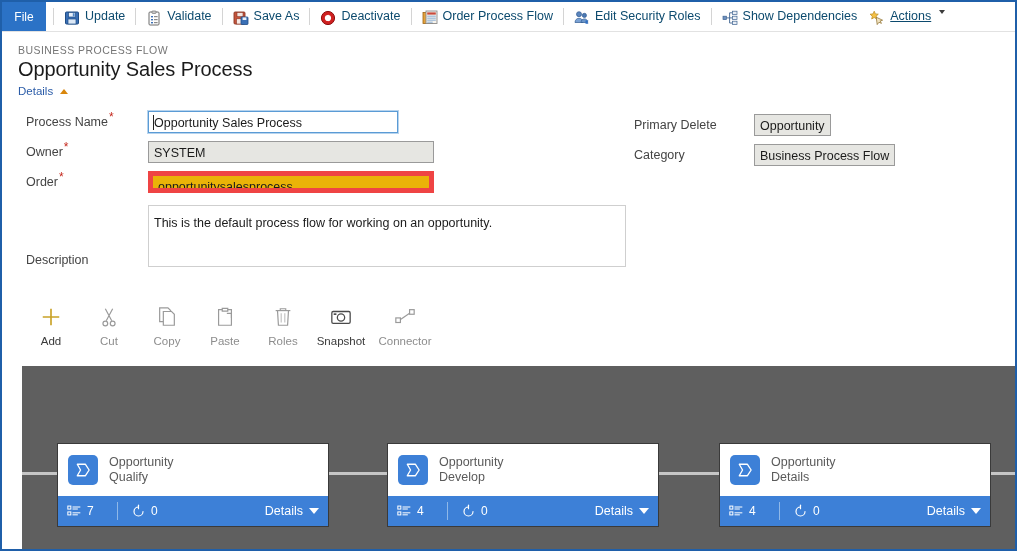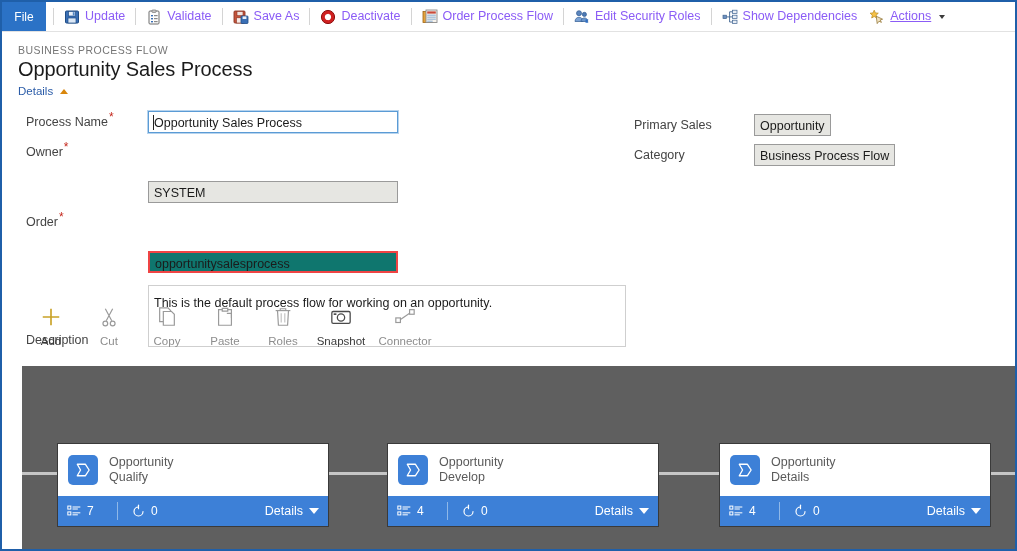--- a/index.html
+++ b/index.html
@@ -38,25 +38,24 @@
     user-select: none;
   }
   .cmd-sep {
     width: 1px;
     background: #d4d4d4;
     margin: 6px 7px 6px 7px;
     flex: 0 0 1px;
   }
   .cmd-item {
     display: flex;
-    align-items: center;
     gap: 5px;
-    padding: 0 3px;
+    padding: 8px 3px;
     font-size: 12.5px;
-    color: #8b5cf6;
+    color: #0c4a6e;
     cursor: pointer;
     white-space: nowrap;
   }
   .cmd-item .lbl { line-height: 1; }
   .cmd-ico { width: 16px; height: 16px; display: block; flex: 0 0 16px; }
   .caret-dn {
     width: 0; height: 0;
     border-left: 3.5px solid transparent;
     border-right: 3.5px solid transparent;
     border-top: 4px solid #3b3b3b;
@@ -128,41 +127,41 @@
   .fld {
     height: 22px;
     font-size: 12.5px;
     color: #1b1b1b;
     padding: 2px 5px;
     line-height: 18px;
     white-space: nowrap;
     overflow: hidden;
   }
   .fld-w { width: 250px; }
-  .fld-r { width: 250px; margin-top: 40px; }
+  .fld-r { width: 286px; }
   .fld-focus {
     background: #ffffff;
     border: 1px solid #5b9bd5;
     outline: 1px solid #b7d4ee;
     position: relative;
   }
   .fld-focus::before {
     content: "";
     position: absolute;
     left: 4px; top: 3px;
     width: 1px; height: 15px;
     background: #222;
   }
   .fld-ro {
     background: #e6e6e2;
     border: 1px solid #9a9a9a;
   }
   .fld-plain {
-    background: #0f766e;
-    border: 2px solid #ef4444;
+    background: #eab308;
+    border: 5px solid #ef4444;
   }
   .desc-row { display: flex; align-items: flex-end; margin-top: 12px; }
   .desc-box {
     width: 856px;
     height: 62px;
     background: #ffffff;
     border: 1px solid #cfcfcf;
     font-size: 12.5px;
     color: #1b1b1b;
     padding: 9px 5px;
@@ -436,21 +435,21 @@
       </div>
 
       <div class="desc-row">
         <div class="flabel">Description</div>
         <div class="desc-box">This is the default process flow for working on an opportunity.</div>
       </div>
     </div>
 
     <div class="col-right">
       <div class="frow">
-        <div class="flabel" style="width:120px;flex:0 0 120px">Primary Sales</div>
+        <div class="flabel" style="width:120px;flex:0 0 120px">Primary Delete</div>
         <div class="fld fld-ro">Opportunity</div>
       </div>
       <div class="frow" style="">
         <div class="flabel" style="width:120px;flex:0 0 120px">Category</div>
         <div class="fld fld-ro">Business Process Flow</div>
       </div>
     </div>
   </div>
 
   <div class="designbar">

